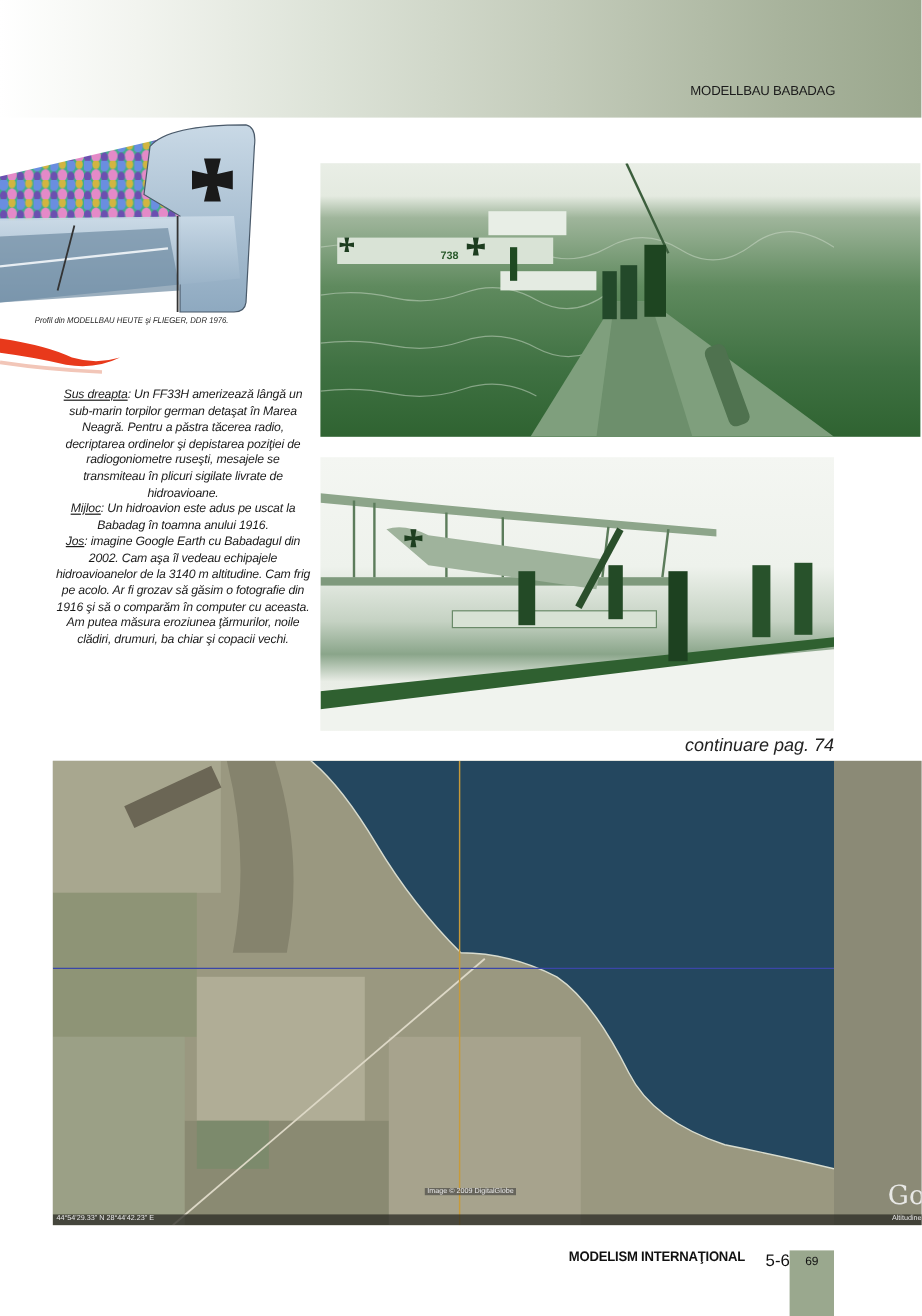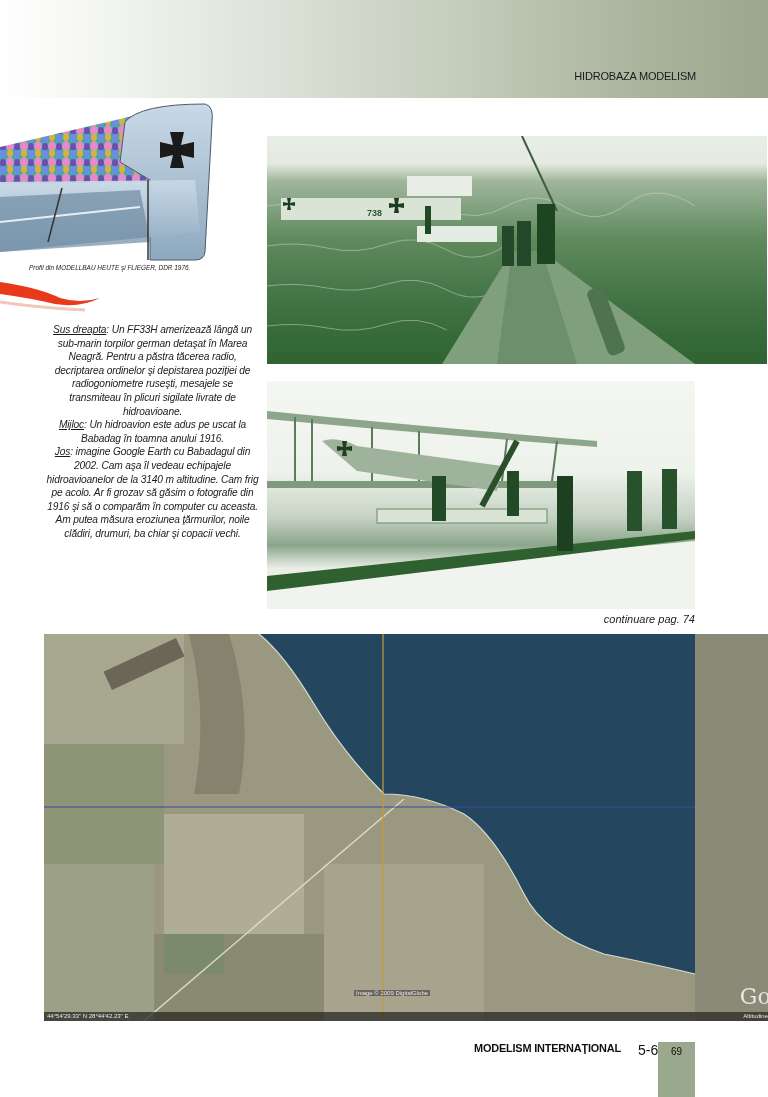--- a/index.html
+++ b/index.html
@@ -42,21 +42,21 @@
   .photo {
     position:absolute; overflow:hidden;
   }
   .photo-top { left:267px; top:136px; width:500px; height:228px;
     background:linear-gradient(180deg,#e9eee6 0%,#e4eae0 12%,#9fb59b 20%,#5f8a5e 45%,#3f7142 75%,#2f6331 100%);
   }
   .photo-mid { left:267px; top:381px; width:428px; height:228px;
     background:linear-gradient(180deg,#f4f6f2 0%,#eef2ec 40%,#c5d2c3 60%,#8aa58a 72%,#e9ede6 82%,#f1f3ee 100%);
   }
   .continued {
-    position:absolute; right:73px; top:613px; font-size:11px; font-style:italic; color:#222;
+    position:absolute; right:73px; top:613px; font-size:15px; font-style:italic; color:#222;
   }
 
   
   .sat-map {
     position:absolute; left:44px; top:634px; width:748px; height:387px; overflow:hidden;
     background:#8b8a76;
   }
   .sat-map .status-bar {
     position:absolute; left:0; bottom:0; width:100%; height:9px;
     background:rgba(40,40,35,0.75);
@@ -88,21 +88,21 @@
     position:absolute; left:658px; top:1042px; width:37px; height:55px; background:#9aa88e;
   }
   .page-num {
     position:absolute; left:0; top:4px; width:37px; text-align:center; font-size:10px; color:#111;
   }
 </style>
 </head>
 <body>
 
 <div class="header-band"></div>
-<div class="header-title">HIDROBAZA MODELISM</div>
+<div class="header-title">MODELLBAU BABADAG</div>
 
 <div class="profile">
   <svg width="215" height="162" viewBox="0 0 215 162" xmlns="http://www.w3.org/2000/svg">
     <defs>
       <pattern id="hex" width="14" height="16" patternUnits="userSpaceOnUse">
         <rect width="14" height="16" fill="#3fae8a"></rect>
         <ellipse cx="3" cy="4" rx="4" ry="5" fill="#6a8ee0"></ellipse>
         <ellipse cx="10" cy="12" rx="4" ry="5" fill="#e48ac8"></ellipse>
         <ellipse cx="10" cy="3" rx="3" ry="4" fill="#d2b540"></ellipse>
         <ellipse cx="3" cy="13" rx="3" ry="4" fill="#6b4fb0"></ellipse>

